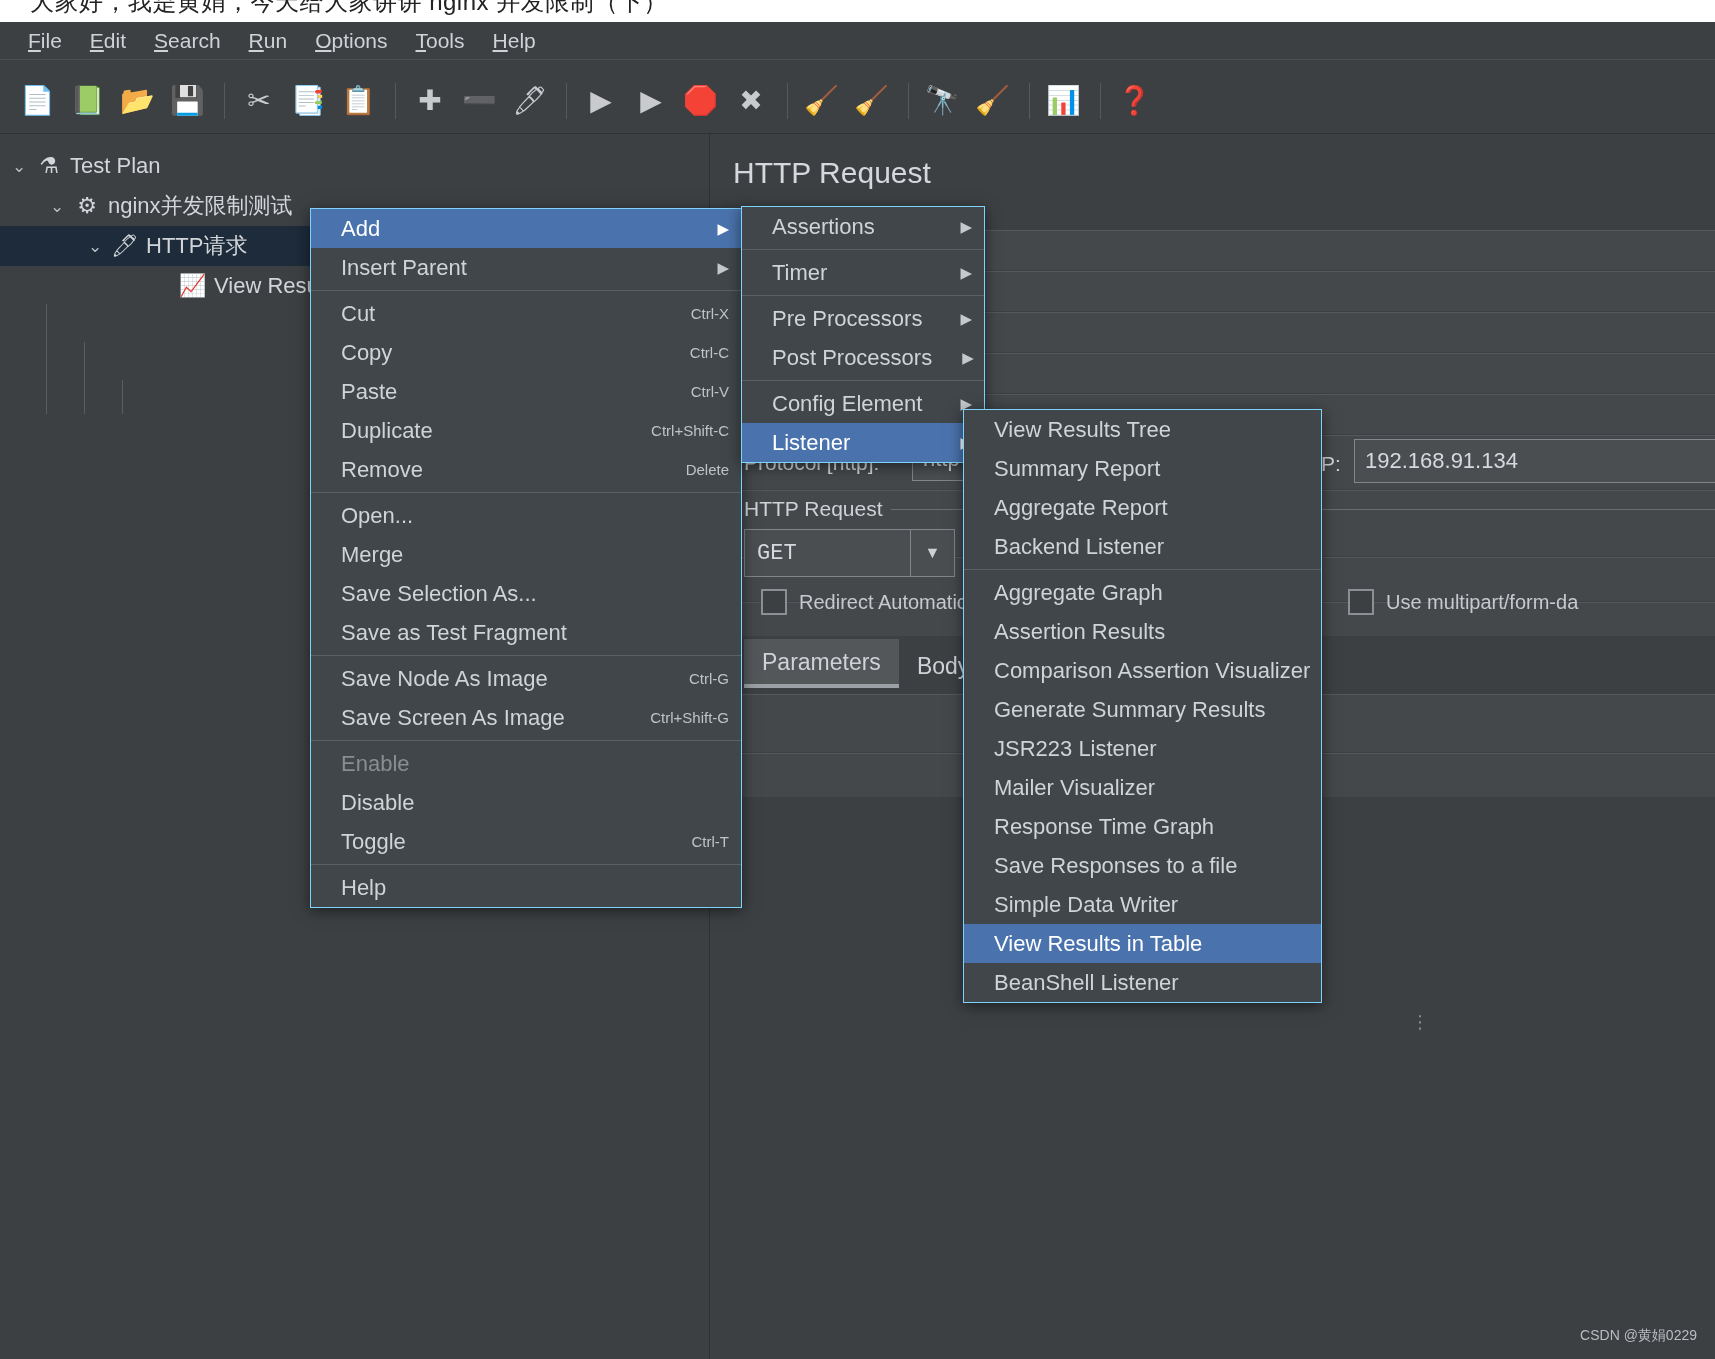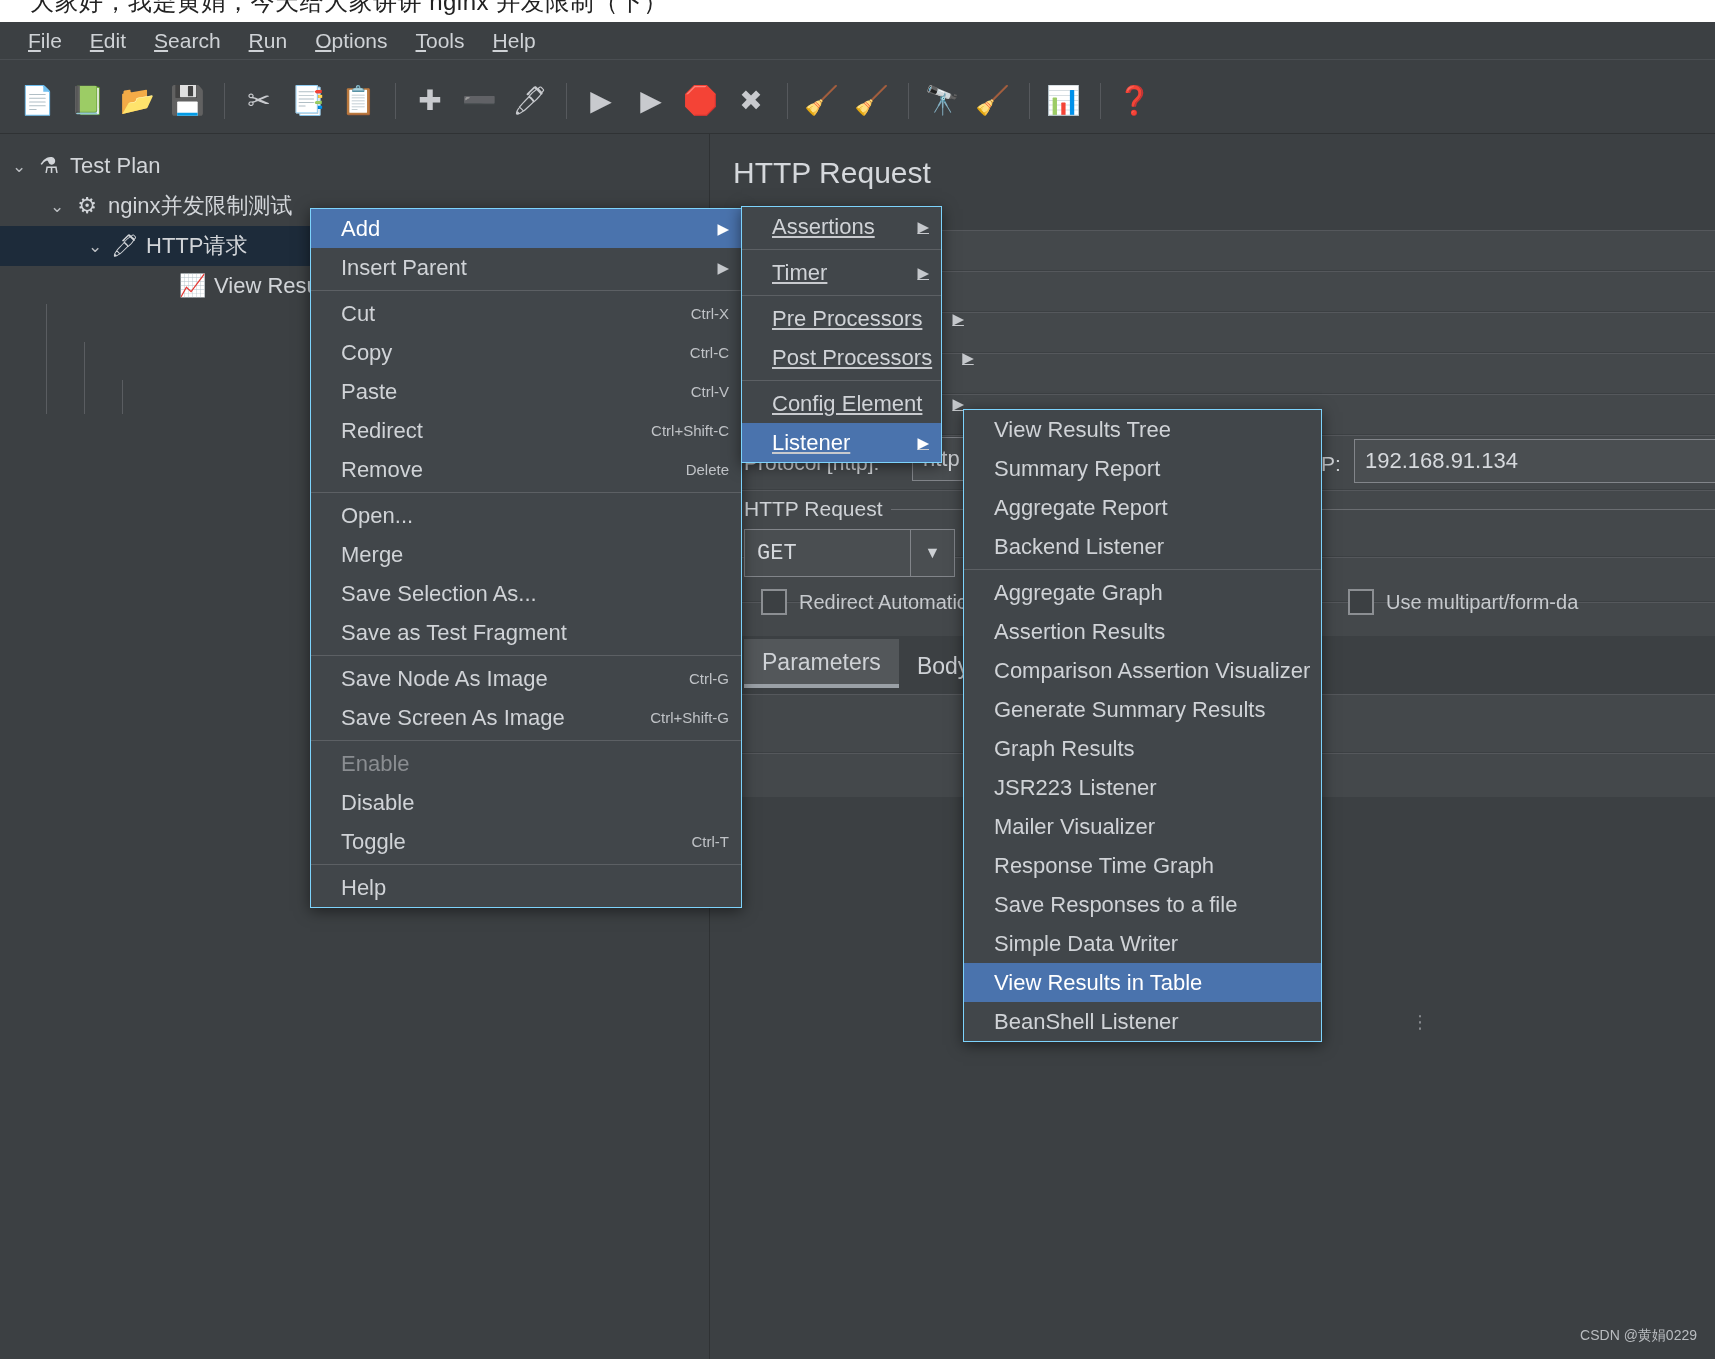--- a/index.html
+++ b/index.html
@@ -167,21 +167,21 @@
   .mi.disabled { color: #8a8d91; }
   .mi-label { flex: 1; }
   .mi-accel { margin-left: 40px; color: #c0c3c7; font-size: 15px; }
   .mi-arrow {
     margin-left: 30px; font-size: 15px; color: #c5c8cc;
   }
   .mi.hl .mi-arrow { color: #ffffff; }
   .msep { height: 1px; background: #5c6064; margin: 3px 0; }
 
   #ctx-menu { left: 310px; top: 208px; width: 432px; }
-  #add-menu  { left: 741px; top: 206px; width: 201px; text-decoration: underline; }
+  #add-menu  { left: 741px; top: 206px; width: 244px; }
   #listener-menu { left: 963px; top: 409px; width: 359px; }
 
   #listener-menu .mi { padding-left: 30px; }
 
   .watermark {
     position: absolute; right: 18px; bottom: 14px;
     font-size: 14px; color: #b9bcc0;
     font-family: "Liberation Sans", sans-serif;
   }
 </style>
@@ -364,21 +364,21 @@
       </div>
       <div class="mi">
         <div class="mi-label">Copy</div>
         <div class="mi-accel">Ctrl-C</div>
       </div>
       <div class="mi">
         <div class="mi-label">Paste</div>
         <div class="mi-accel">Ctrl-V</div>
       </div>
       <div class="mi">
-        <div class="mi-label">Redirect</div>
+        <div class="mi-label">Duplicate</div>
         <div class="mi-accel">Ctrl+Shift-C</div>
       </div>
       <div class="mi">
         <div class="mi-label">Remove</div>
         <div class="mi-accel">Delete</div>
       </div>
       <div class="msep"></div>
       <div class="mi">
         <div class="mi-label">Open...</div>
       </div>
@@ -467,23 +467,20 @@
       <div class="mi">
         <div class="mi-label">Assertion Results</div>
       </div>
       <div class="mi">
         <div class="mi-label">Comparison Assertion Visualizer</div>
       </div>
       <div class="mi">
         <div class="mi-label">Generate Summary Results</div>
       </div>
       <div class="mi">
-        <div class="mi-label">Graph Results</div>
-      </div>
-      <div class="mi">
         <div class="mi-label">JSR223 Listener</div>
       </div>
       <div class="mi">
         <div class="mi-label">Mailer Visualizer</div>
       </div>
       <div class="mi">
         <div class="mi-label">Response Time Graph</div>
       </div>
       <div class="mi">
         <div class="mi-label">Save Responses to a file</div>

